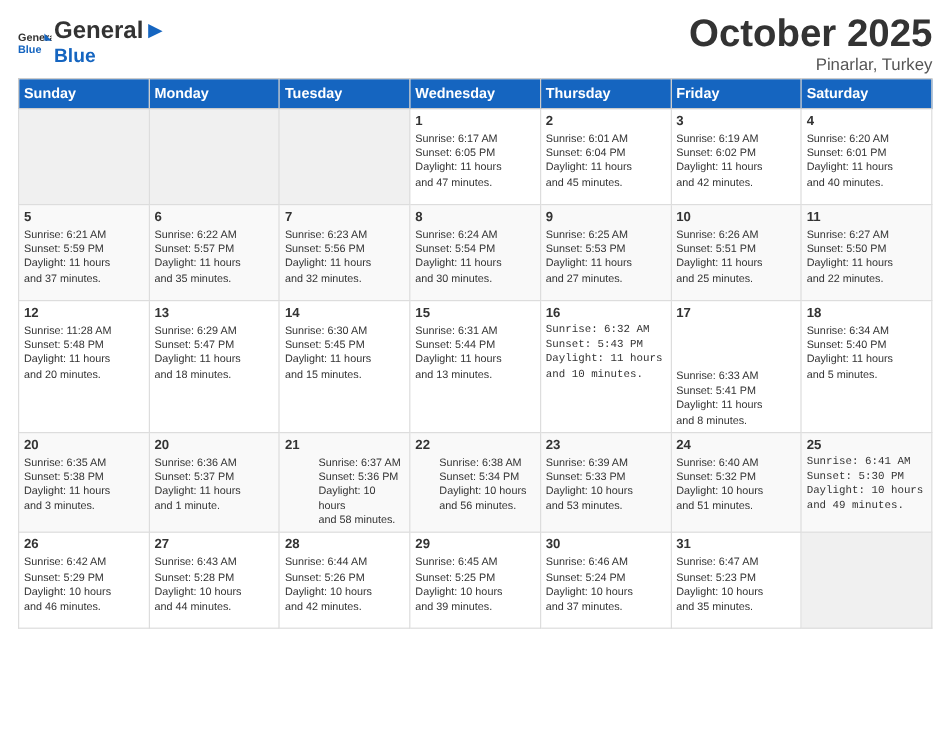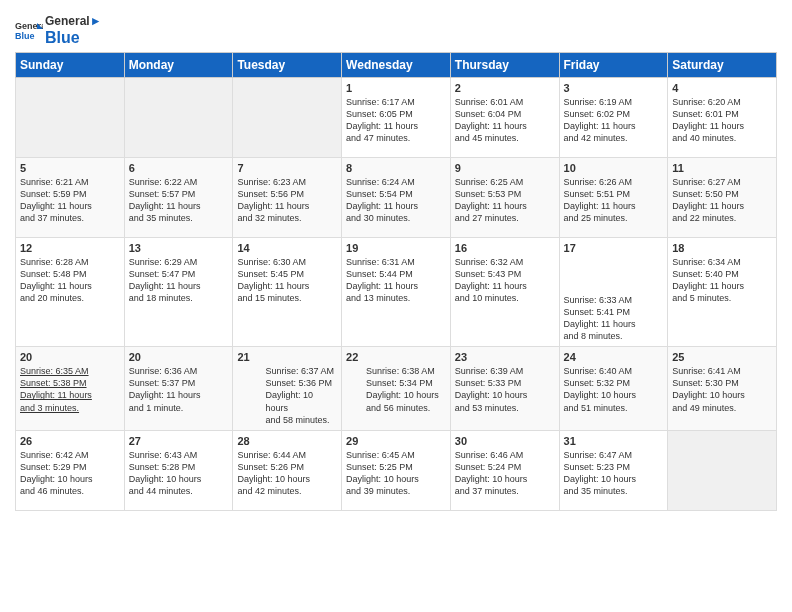--- a/index.html
+++ b/index.html
@@ -92,25 +92,29 @@
 <div class="container">
   <div class="header-row">
     <div class="logo">
       <svg class="logo-icon" viewBox="0 0 28 28">
         <rect x="0" y="0" width="28" height="28" fill="none"></rect>
         <text x="0" y="12" font-size="9" font-weight="bold" fill="#333">General</text>
         <text x="0" y="22" font-size="9" font-weight="bold" fill="#1565c0">Blue</text>
         <polygon points="22,6 28,12 22,12" fill="#1565c0"></polygon>
       </svg>
       <div>
-        <div style="font-size:12px;font-weight:bold;color:#333;line-height:1.2">
+        <div style="font-size:20px;font-weight:bold;color:#333;line-height:1.2">
           General<span style="color:#1565c0">►</span>
         </div>
         <div style="font-size:16px;font-weight:bold;color:#1565c0;line-height:1.2">Blue</div>
       </div>
+    </div>
+    <div class="title-block">
+      <div class="month-title">October 2025</div>
+      <div class="location">Pinarlar, Turkey</div>
     </div>
   </div>
 
   <table class="calendar">
     <thead>
       <tr>
         <th>Sunday</th>
         <th>Monday</th>
         <th>Tuesday</th>
         <th>Wednesday</th>
@@ -200,49 +204,49 @@
             <span class="day-number">11</span>
             <div class="day-info" style="white-space: pre-line;">Sunrise: 6:27 AM
 Sunset: 5:50 PM
 Daylight: 11 hours
 and 22 minutes.</div>
           </td>
         </tr>
         <tr>
           <td>
             <span class="day-number">12</span>
-            <div class="day-info" style="white-space: pre-line;">Sunrise: 6:28 AM
+            <div class="day-info" style="white-space: pre-line;">Sunrise: 11:28 AM
 Sunset: 5:48 PM
 Daylight: 11 hours
 and 20 minutes.</div>
           </td>
           <td>
             <span class="day-number">13</span>
             <div class="day-info" style="white-space: pre-line;">Sunrise: 6:29 AM
 Sunset: 5:47 PM
 Daylight: 11 hours
 and 18 minutes.</div>
           </td>
           <td>
             <span class="day-number">14</span>
             <div class="day-info" style="white-space: pre-line;">Sunrise: 6:30 AM
 Sunset: 5:45 PM
 Daylight: 11 hours
 and 15 minutes.</div>
           </td>
           <td>
-            <span class="day-number">19</span>
+            <span class="day-number">15</span>
             <div class="day-info" style="white-space: pre-line;">Sunrise: 6:31 AM
 Sunset: 5:44 PM
 Daylight: 11 hours
 and 13 minutes.</div>
           </td>
           <td>
             <span class="day-number">16</span>
-            <div class="day-info" style="white-space: pre-line;">Sunrise: 6:32 AM
+            <div class="day-info" style="white-space: pre-line; font-family: Liberation Mono, monospace;">Sunrise: 6:32 AM
 Sunset: 5:43 PM
 Daylight: 11 hours
 and 10 minutes.</div>
           </td>
           <td>
             <span class="day-number">17</span>
             <div class="day-info" style="white-space: pre-line; margin-top: 40px;">Sunrise: 6:33 AM
 Sunset: 5:41 PM
 Daylight: 11 hours
 and 8 minutes.</div>
@@ -251,21 +255,21 @@
             <span class="day-number">18</span>
             <div class="day-info" style="white-space: pre-line;">Sunrise: 6:34 AM
 Sunset: 5:40 PM
 Daylight: 11 hours
 and 5 minutes.</div>
           </td>
         </tr>
         <tr>
           <td>
             <span class="day-number">20</span>
-            <div class="day-info" style="white-space: pre-line; text-decoration: underline;">Sunrise: 6:35 AM
+            <div class="day-info" style="white-space: pre-line;">Sunrise: 6:35 AM
 Sunset: 5:38 PM
 Daylight: 11 hours
 and 3 minutes.</div>
           </td>
           <td>
             <span class="day-number">20</span>
             <div class="day-info" style="white-space: pre-line;">Sunrise: 6:36 AM
 Sunset: 5:37 PM
 Daylight: 11 hours
 and 1 minute.</div>
@@ -293,21 +297,21 @@
           </td>
           <td>
             <span class="day-number">24</span>
             <div class="day-info" style="white-space: pre-line;">Sunrise: 6:40 AM
 Sunset: 5:32 PM
 Daylight: 10 hours
 and 51 minutes.</div>
           </td>
           <td>
             <span class="day-number">25</span>
-            <div class="day-info" style="white-space: pre-line;">Sunrise: 6:41 AM
+            <div class="day-info" style="white-space: pre-line; font-family: Liberation Mono, monospace;">Sunrise: 6:41 AM
 Sunset: 5:30 PM
 Daylight: 10 hours
 and 49 minutes.</div>
           </td>
         </tr>
         <tr>
           <td>
             <span class="day-number">26</span>
             <div class="day-info" style="white-space: pre-line;">Sunrise: 6:42 AM
 Sunset: 5:29 PM

